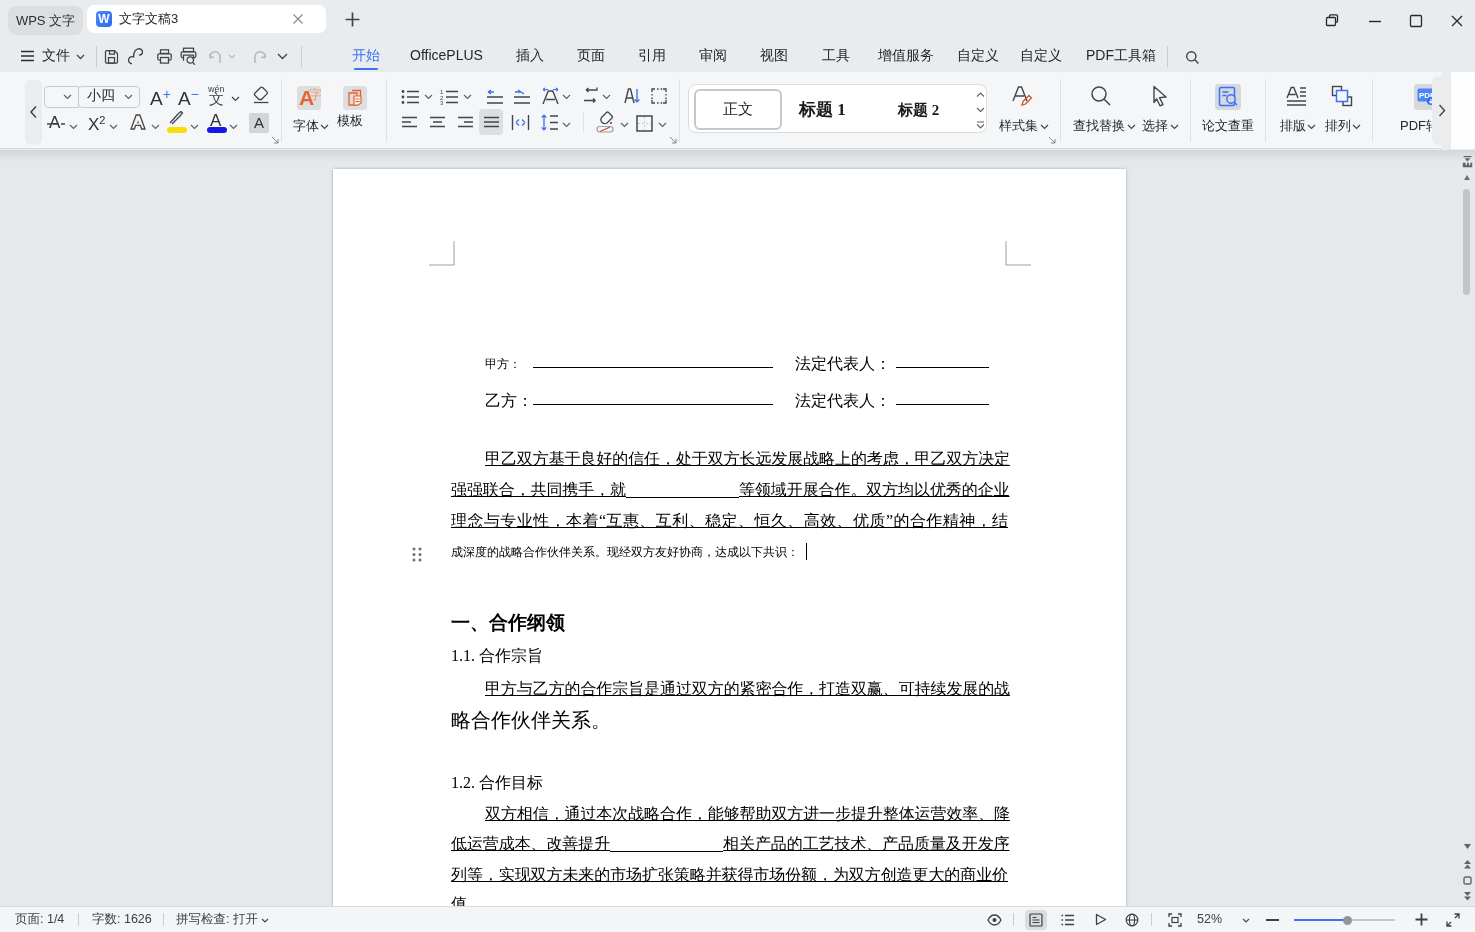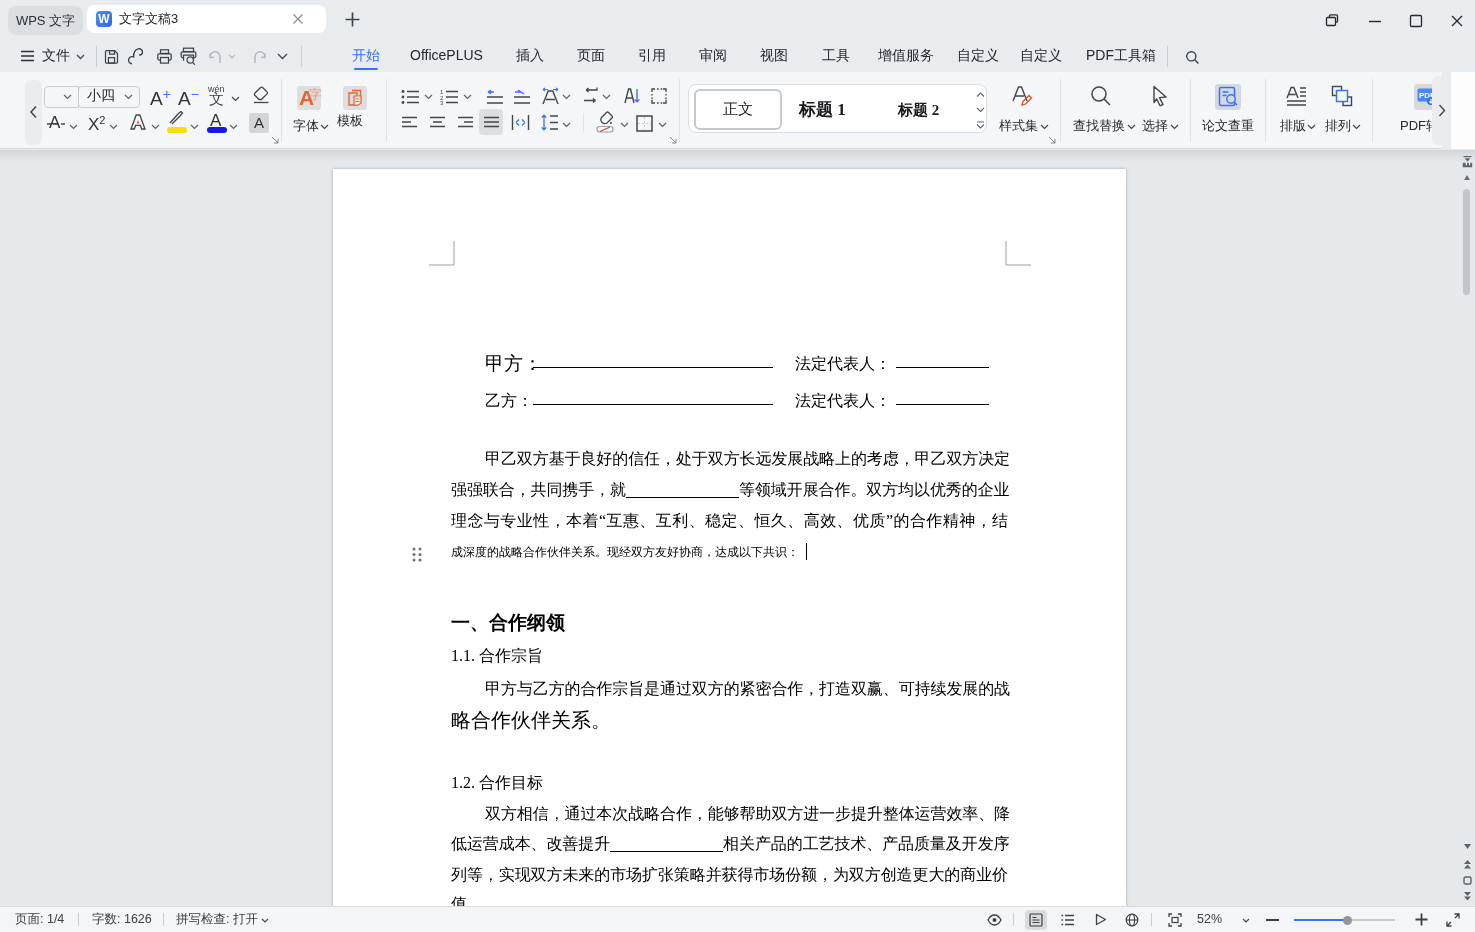--- a/index.html
+++ b/index.html
@@ -34,21 +34,21 @@
   #g-sel { position:absolute; left:5px; top:4px; width:88px; height:41px; border:2px solid #c6c9cc; border-radius:6px; background:#fff;
            text-align:center; font-size:15px; line-height:37px; color:#17191c; font-family:"Liberation Serif",serif;}
   
   #docarea { position:absolute; left:0; top:150px; width:1475px; height:756px; background:#e5e9eb; overflow:hidden; }
   #docarea::before { content:""; position:absolute; left:0; top:0; width:100%; height:12px;
                      background:linear-gradient(rgba(40,50,60,0.10),transparent); z-index:5; }
   #page { position:absolute; left:333px; top:19px; width:793px; height:760px; background:#ffffff; box-shadow:0 0 3px rgba(50,60,70,0.35); }
   .doc { position:absolute; color:#000; }
   .songti { font-family:"Liberation Serif", serif; }
   .heiti  { font-family:"Liberation Sans", sans-serif; }
-  .just { font-size:16px; line-height:30.8px; text-align:justify; text-align-last:justify; white-space:nowrap; letter-spacing:-0.09px; }
+  .just { font-size:16px; line-height:30.8px; text-align:justify; text-align-last:justify; white-space:nowrap; letter-spacing:-0.09px;text-decoration:underline; }
   .blank { display:inline-block; width:113px; height:17px; border-bottom:1px solid #000; vertical-align:-3px; }
   
   #statusbar { position:absolute; left:0; top:906px; width:1475px; height:26px; background:#f3f5f6; border-top:1px solid #dadddf;
                font-size:12.5px; color:#3b4046; }
   .sitem { position:absolute; top:0; height:25px; line-height:25px; }
   .ssep { position:absolute; top:6px; width:1px; height:13px; background:#c9cdd1; }
 </style>
 </head>
 <body>
 <div id="app">
@@ -413,21 +413,21 @@
     <div id="page"></div>
 
     <svg style="position:absolute;left:429px;top:91px;width:26px;height:25px" viewBox="0 0 26 25">
         <path d="M25 0 V24 M0 24 H25" stroke="#9aa0a6" stroke-width="1" fill="none"></path>
       </svg>
     <svg style="position:absolute;left:1005px;top:91px;width:26px;height:25px" viewBox="0 0 26 25">
         <path d="M1 0 V24 M1 24 H26" stroke="#9aa0a6" stroke-width="1" fill="none"></path>
       </svg>
 
 
-    <div class="doc songti" style="left:485px;top:204px;font-size:19px;line-height:20px">甲方：</div>
+    <div class="doc songti" style="left:485px;top:204px;font-size:12px;line-height:20px">甲方：</div>
     <div class="doc" style="left:533px;top:217px;width:240px;border-bottom:1px solid #000"></div>
     <div class="doc songti" style="left:795px;top:204px;font-size:16px;line-height:20px">法定代表人：</div>
     <div class="doc" style="left:896px;top:217px;width:93px;border-bottom:1px solid #000"></div>
     <div class="doc songti" style="left:485px;top:241px;font-size:16px;line-height:20px">乙方：</div>
     <div class="doc" style="left:533px;top:254px;width:240px;border-bottom:1px solid #000"></div>
     <div class="doc songti" style="left:795px;top:241px;font-size:16px;line-height:20px">法定代表人：</div>
     <div class="doc" style="left:896px;top:254px;width:93px;border-bottom:1px solid #000"></div>
 
     <div class="doc songti just" style="left:485px;top:294px;width:523px">甲乙双方基于良好的信任，处于双方长远发展战略上的考虑，甲乙双方决定</div>
     <div class="doc songti just" style="left:451px;top:325px;width:557px">强强联合，共同携手，就<span class="blank"></span>等领域开展合作。双方均以优秀的企业</div>

